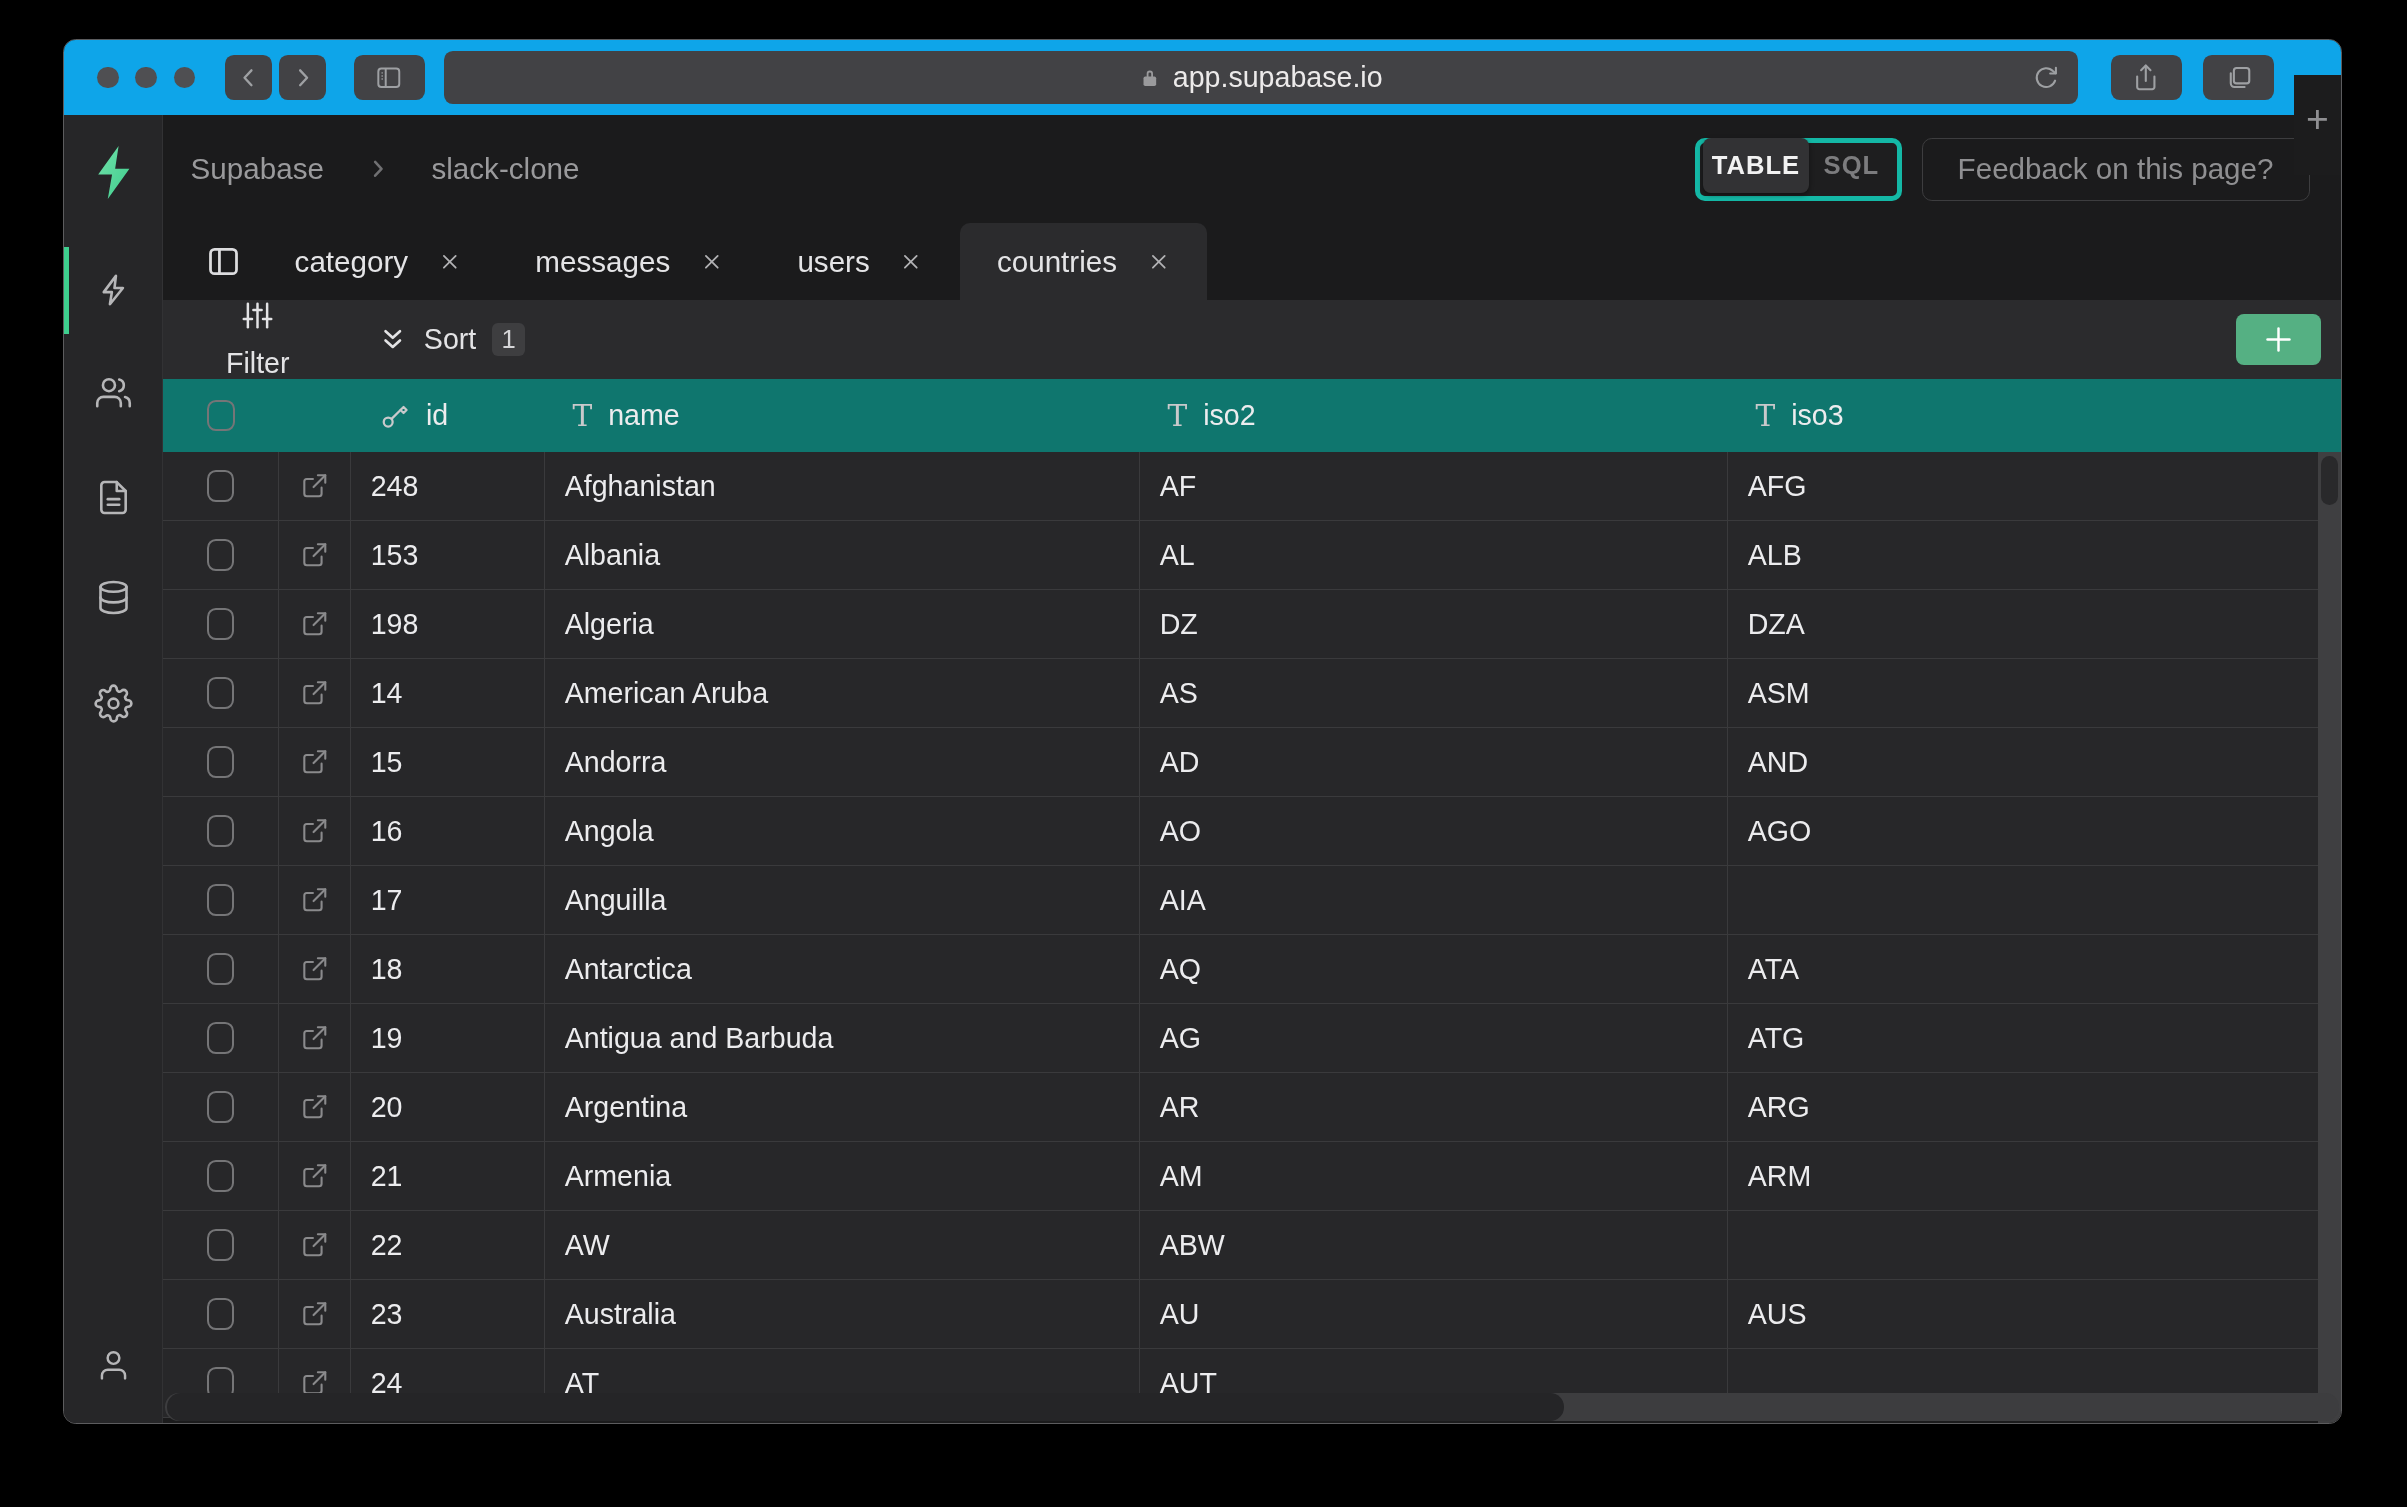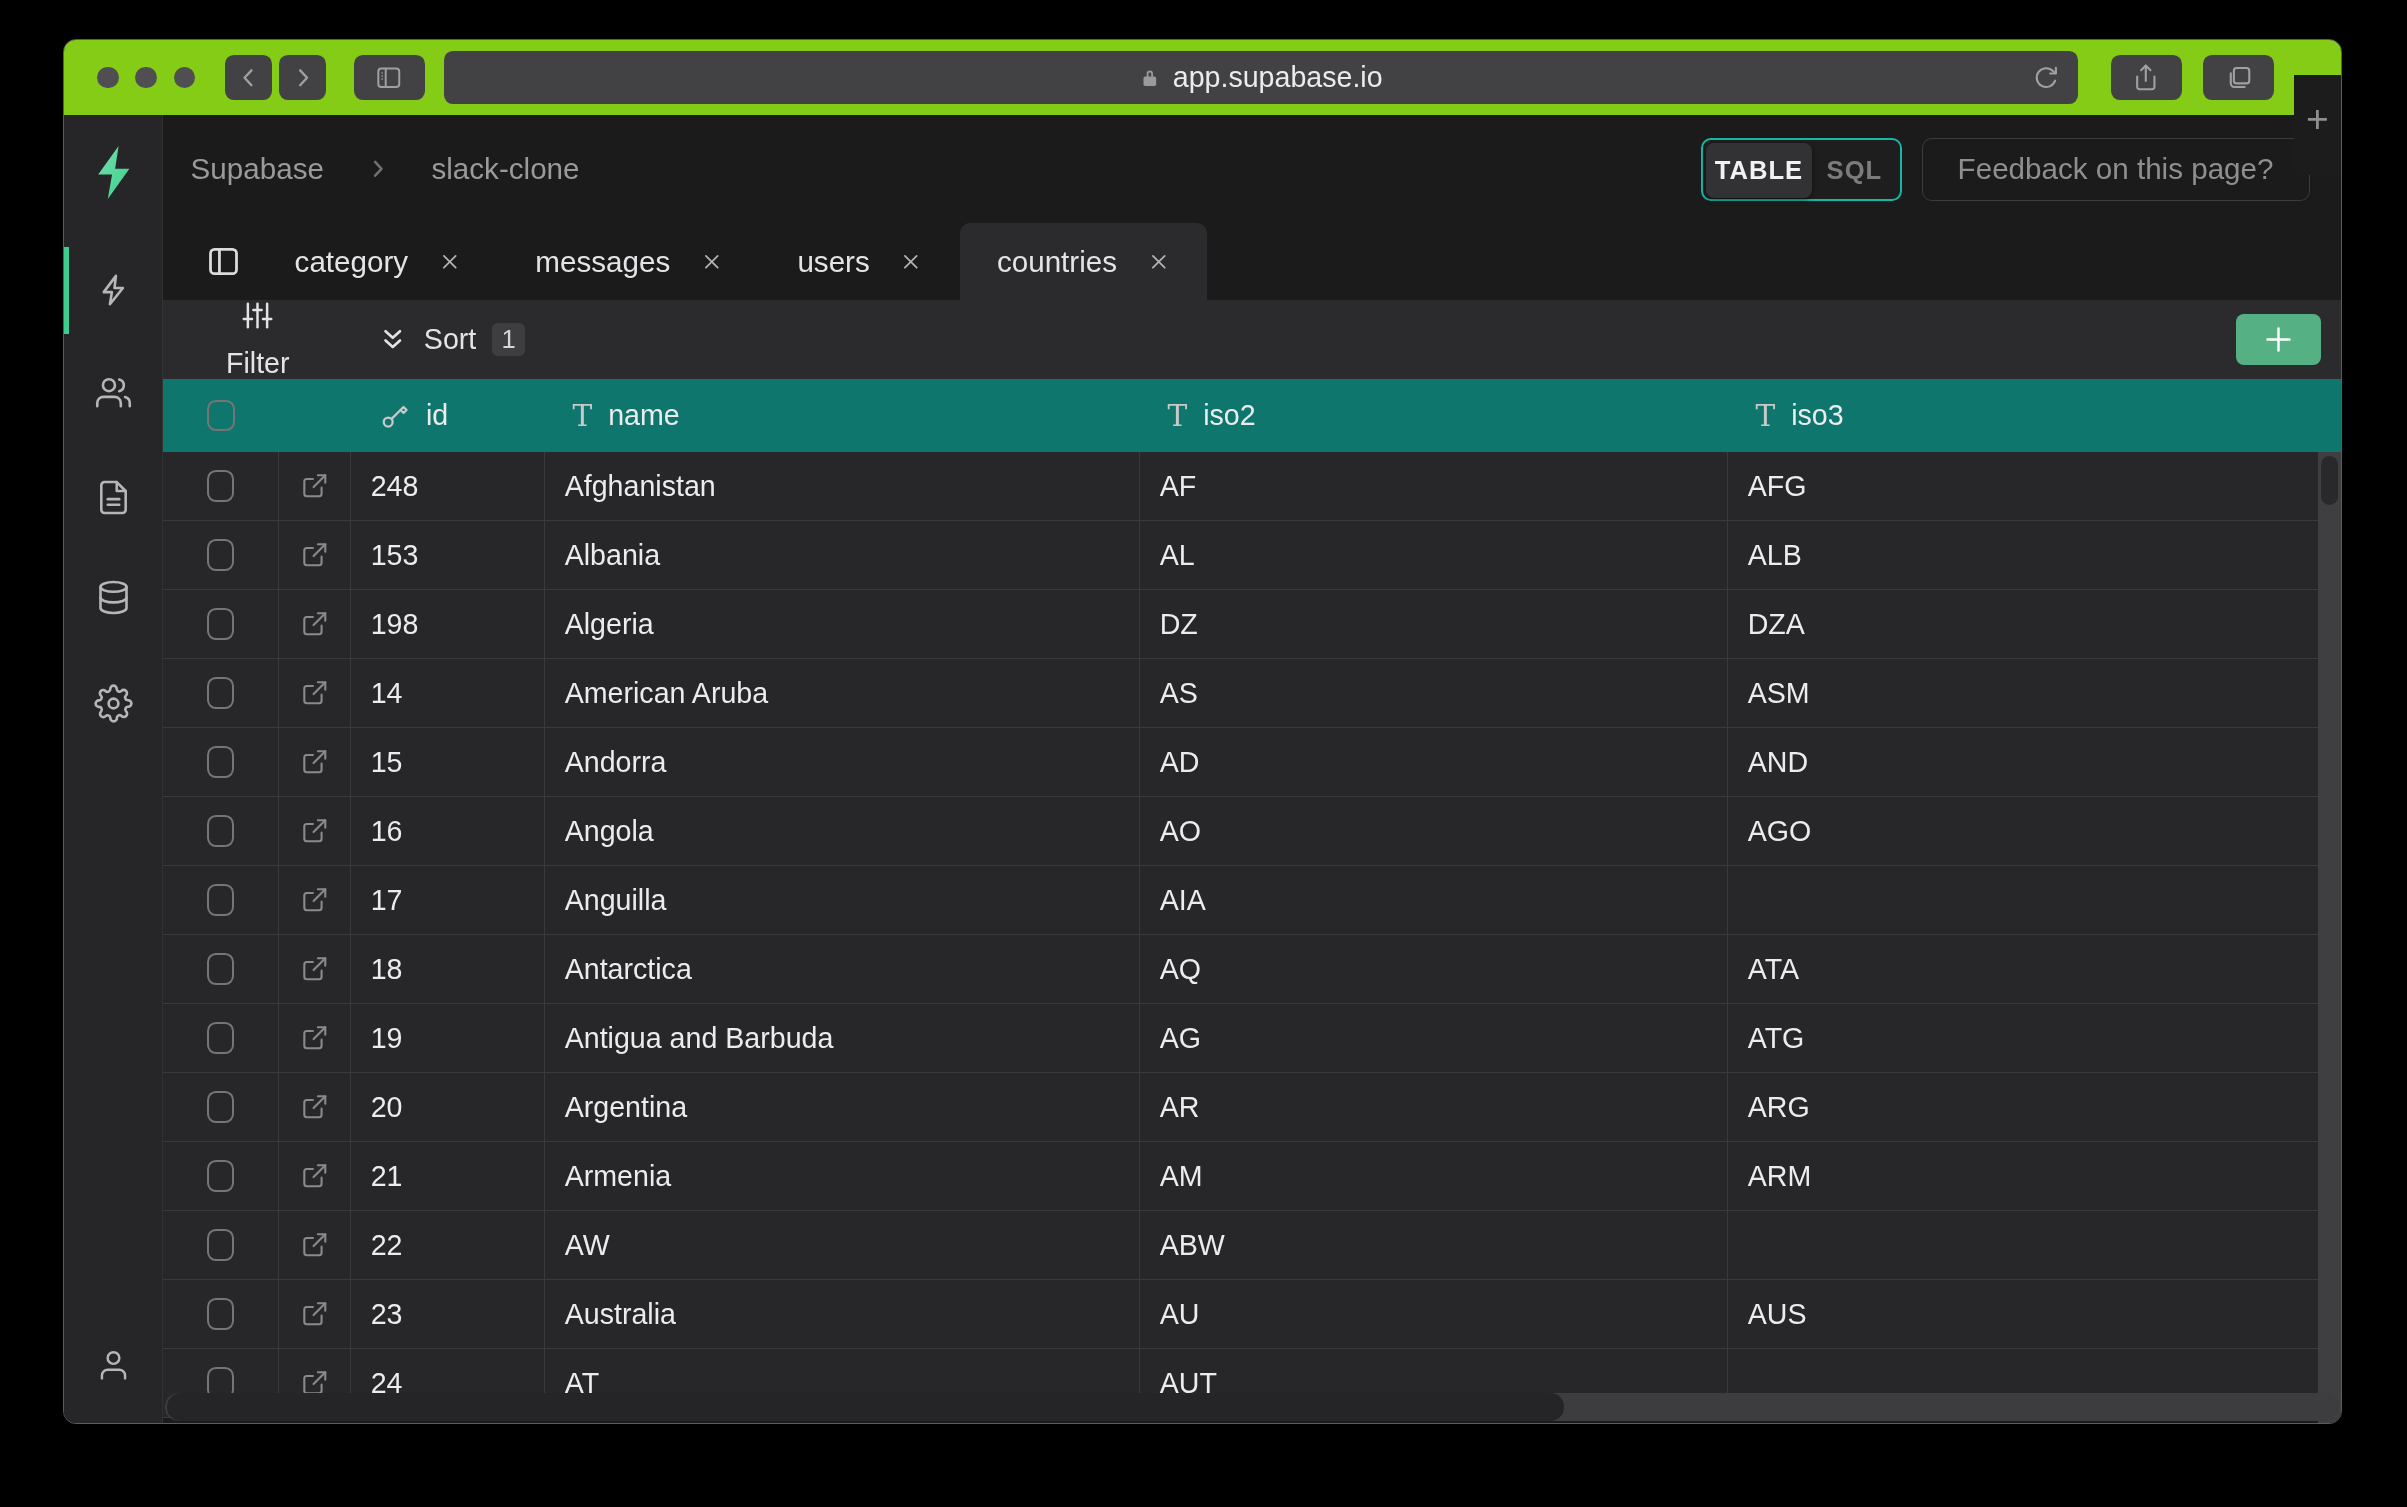--- a/index.html
+++ b/index.html
@@ -6,21 +6,21 @@
   html,body { width:2408px; height:1507px; background:#000; overflow:hidden;
               font-family:"Liberation Sans", sans-serif; }
   .canvas { position:relative; width:2408px; height:1507px; background:#000; }
 
   
   .window { position:absolute; left:63px; top:39px; width:2279px; height:1385px;
             background:#1b1b1c; border:1px solid #5c5c5e; border-radius:12.8px;
             overflow:hidden; display:flex; flex-direction:column; z-index:2; }
 
   
-  .titlebar { position:relative; height:75px; flex:0 0 75px; background:#84cc16;
+  .titlebar { position:relative; height:75px; flex:0 0 75px; background:#0ea5e9;
               display:flex; align-items:center; padding:0 23.6px 0 33px; }
   .traffic { display:flex; gap:16.7px; align-items:center; }
   .traffic span { width:21.7px; height:21.7px; border-radius:50%; background:#4f4f52; }
   .tb-btn { height:45px; border:none; border-radius:8.9px; background:#424245; color:#9ea0a3;
             display:flex; align-items:center; justify-content:center; }
   .tb-btn svg { stroke:#9ea0a3; }
   .nav-btns { display:flex; gap:6.9px; margin-left:29.6px; }
   .nav-btns .tb-btn { width:47px; }
   .sidebar-btn { width:71px; margin-left:27.6px; }
   .urlbar { position:relative; flex:1; height:53px; margin-left:19.7px; border-radius:8.9px;
@@ -48,21 +48,21 @@
   .rail-item svg { stroke:#b6b6b8; }
 
   
   .main { flex:1; display:flex; flex-direction:column; min-width:0; background:#1b1b1c; }
 
   .app-header { height:108px; flex:0 0 108px; display:flex; align-items:center; }
   .breadcrumb { display:flex; align-items:center; gap:41px; margin-left:27.6px;
                 color:#9a9a9c; font-size:29.6px; }
   .crumb-sep svg { stroke:#707072; display:block; }
   .spacer { flex:1; }
-  .seg-control { display:flex; align-items:flex-start; height:63px; border:2px solid #14b8a6;
+  .seg-control { display:flex; align-items:flex-end; height:63px; border:5px solid #14b8a6;
                  border-radius:9.9px; background:#1e1e1f; padding:3px; }
   .seg { height:55px; display:flex; align-items:center; justify-content:center;
          font-size:25.6px; font-weight:bold; letter-spacing:1px; border-radius:7.9px;
          background:transparent; border:none; }
   .seg.active { background:#323234; color:#f2f2f2; box-shadow:0 2px 4.9px rgba(0,0,0,.45); }
   .seg.inactive { color:#7c7c7e; }
   .seg-table { width:106px; }
   .seg-sql { width:85px; }
   .feedback-btn { height:63px; margin-left:19.7px; margin-right:31.5px; padding:0 35px;
                   border:1px solid #3d3d3f; border-radius:9.9px; background:transparent;

